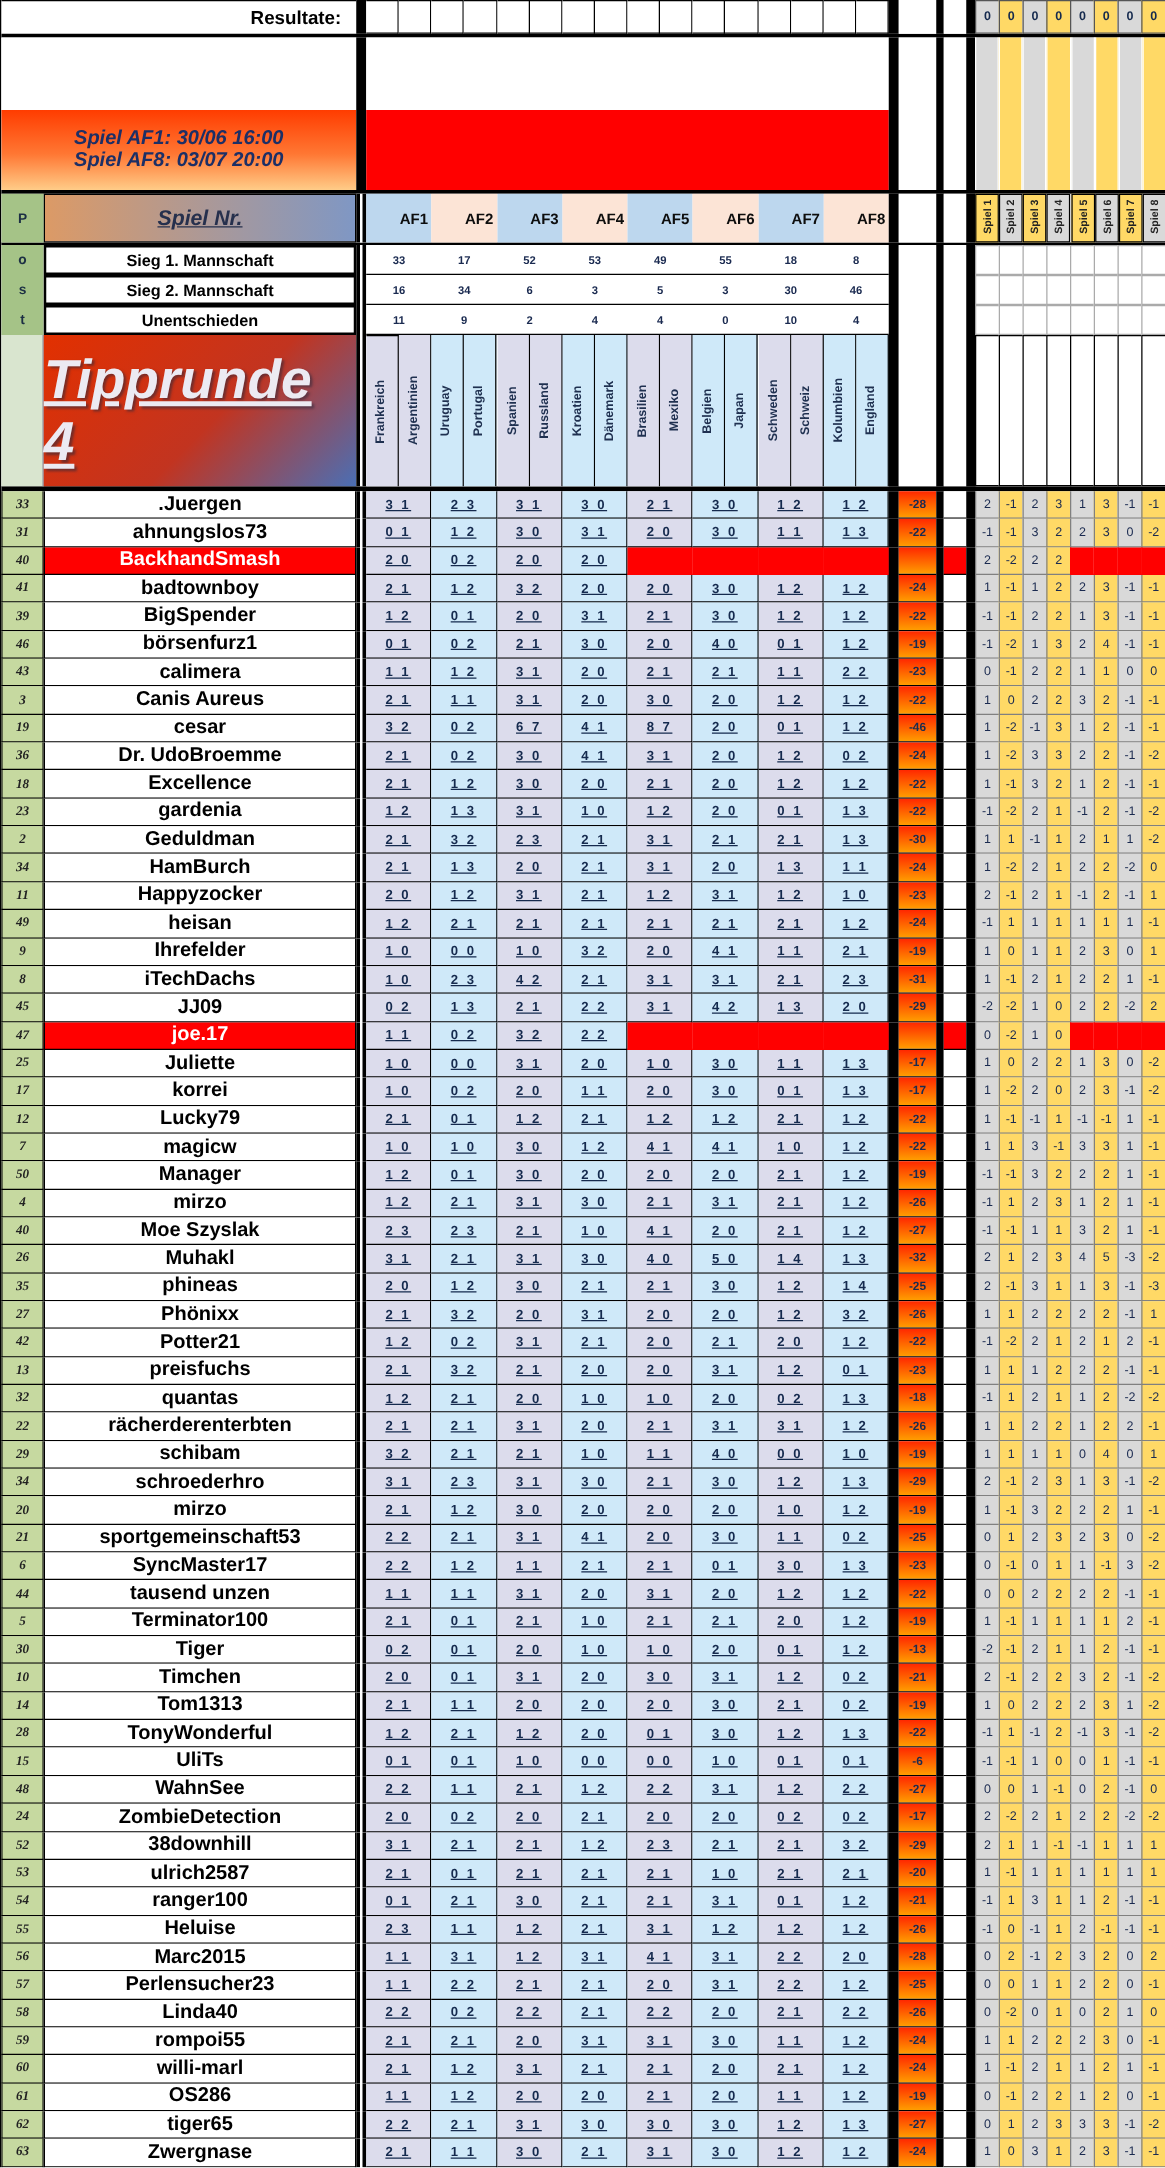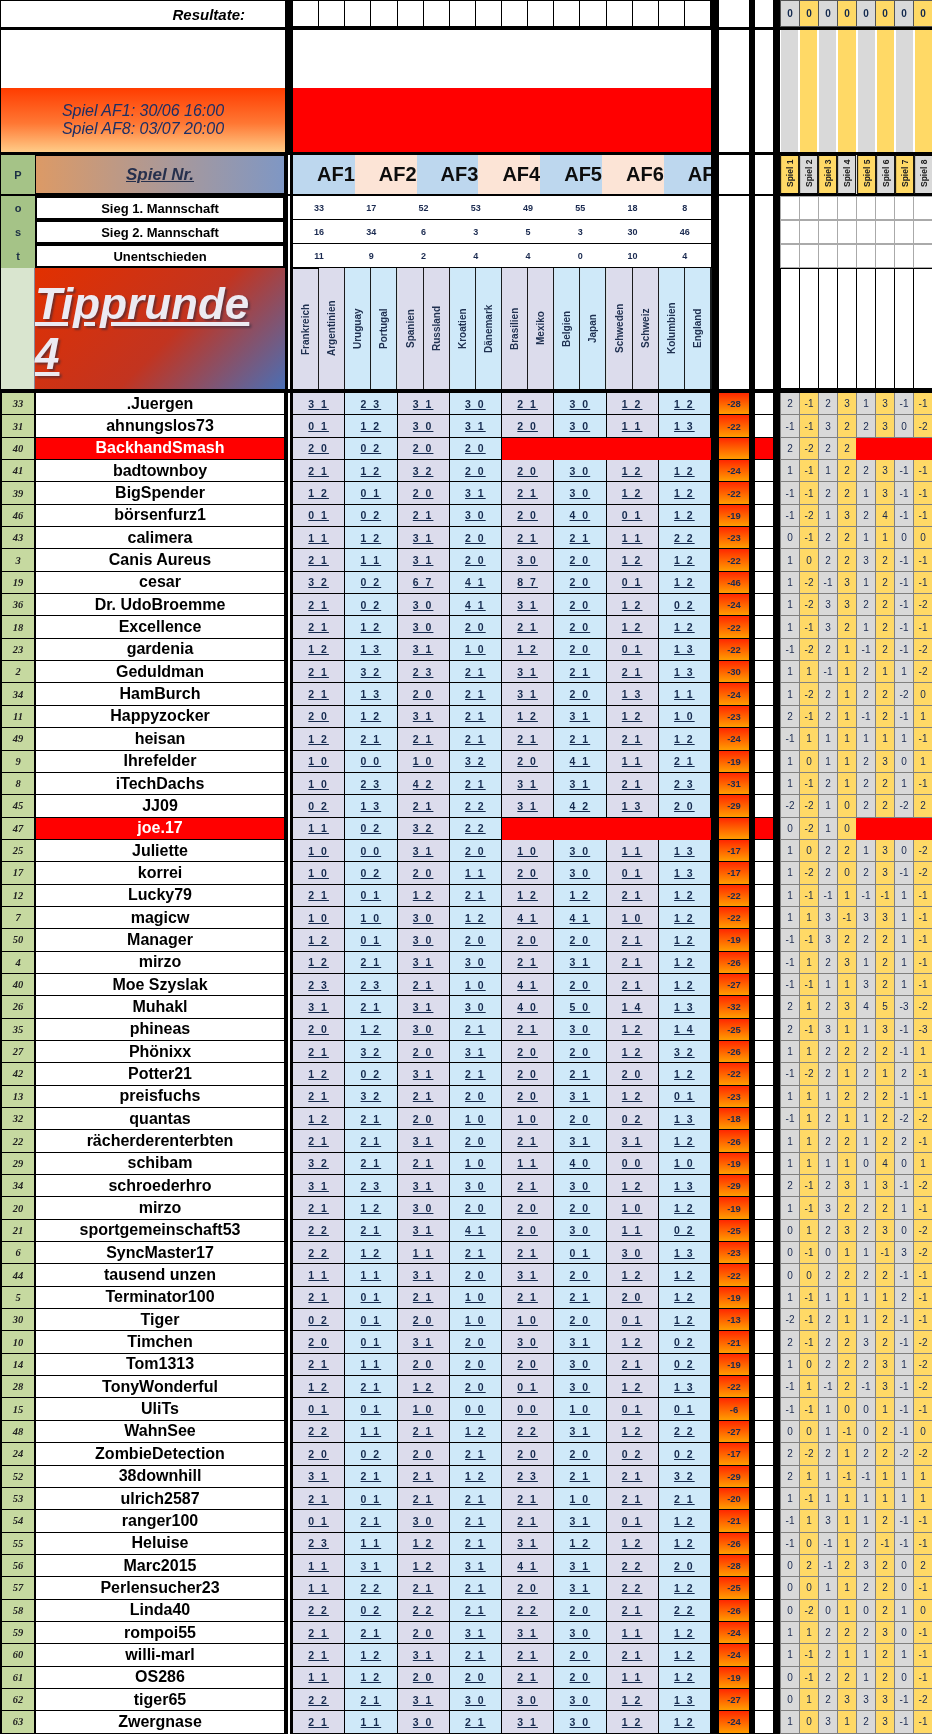--- a/index.html
+++ b/index.html
@@ -15,22 +15,22 @@
   
   .w-num{width:34px;} .w-name{width:250px;} .w-left{width:284px;}
   .w-tips{width:418px;} .w-score{width:30px;} .w-gap{width:18px;} .w-pts{width:153px;}
   .blk{background:#000;}
   .b1{width:8px;} .b2{width:8px;} .b3{width:6px;} .b4{width:7px;}
   .sliver{width:8px;background:#fff;border-left:3px solid #000;border-right:3px solid #000;}
   .white{background:#fff;}
 
   
   .band1{height:30px;border-bottom:3px solid #000;}
-  .resultate{display:flex;align-items:center;justify-content:flex-end;padding-right:40px;
-    font-style:italic;font-weight:bold;font-size:15px;color:#000;border-top:1px solid #000;}
+  .resultate{display:flex;align-items:center;justify-content:flex-end;padding-right:12px;
+    font-weight:bold;font-size:15px;color:#000;border-top:1px solid #000;}
   .rcells{display:flex;}
   .rcell{flex:1;background:#fff;border-right:1px solid #000;border-top:1px solid #000;border-bottom:1px solid #000;}
   .zcells{display:flex;}
   .zc{flex:1;display:flex;align-items:center;justify-content:center;
     font-size:10px;font-weight:bold;color:var(--navy);border:1px solid #555;border-right-width:0;}
   .zc:last-child{border-right-width:1px;}
 
   
   .band2{height:58px;}
   .band3{height:64px;}
@@ -39,32 +39,32 @@
   .stripe{flex:1;border-left:1px solid #fff;border-right:1px solid #fff;}
   .gry{background:var(--gray);} .yel{background:var(--yellow);}
   .achtel{display:flex;align-items:center;justify-content:center;
     background:linear-gradient(to bottom,var(--orange-top),var(--orange-mid) 45%,var(--orange-bot));
     color:#ffff00;font-size:30px;font-weight:bold;font-style:italic;text-shadow:1px 1px 1px rgba(90,40,0,.6);}
   .wmblock{display:flex;align-items:center;justify-content:center;background:var(--wm-blue);
     color:#fff;font-family:"DejaVu Serif",serif;font-style:italic;font-weight:bold;
     font-size:25px;letter-spacing:3px;word-spacing:30px;}
   .dates{display:flex;flex-direction:column;align-items:center;justify-content:center;gap:0;
     background:linear-gradient(to bottom,var(--orange-top),var(--orange-mid) 55%,var(--orange-bot));
-    color:#1c2f66;font-size:16px;font-weight:normal;font-style:italic;}
+    color:#1c2f66;font-size:16px;font-weight:bold;font-style:italic;}
   .redblock{background:var(--red);}
 
   
   .band5{height:41px;border-bottom:2px solid #000;}
   .postcell{background:var(--green-dark);display:flex;align-items:center;justify-content:center;
     color:#1c2f44;font-size:11px;font-weight:bold;}
   .spielnr{display:flex;align-items:center;justify-content:center;
     background:linear-gradient(to right,#dc9a66,#7f97c4);
     color:#26304d;font-size:17px;font-style:italic;font-weight:600;border:1px solid #000;text-decoration:underline;}
   .afh{flex:1;display:flex;align-items:center;justify-content:center;
-    font-size:20px;font-weight:bold;color:#0d0d0d;padding-left:24px;}
+    font-size:12px;font-weight:bold;color:#0d0d0d;padding-left:24px;}
   .afhs{display:flex;}
   .blue{background:var(--af-blue);} .peach{background:var(--af-peach);}
   .slabels{display:flex;}
   .sl{flex:1;display:flex;align-items:flex-end;justify-content:center;
     writing-mode:vertical-rl;transform:rotate(180deg);
     font-size:8.5px;font-weight:bold;color:#222;border:1px solid #000;
     padding-top:2px;align-items:center;}
 
   
   .bandstat{height:24px;}

